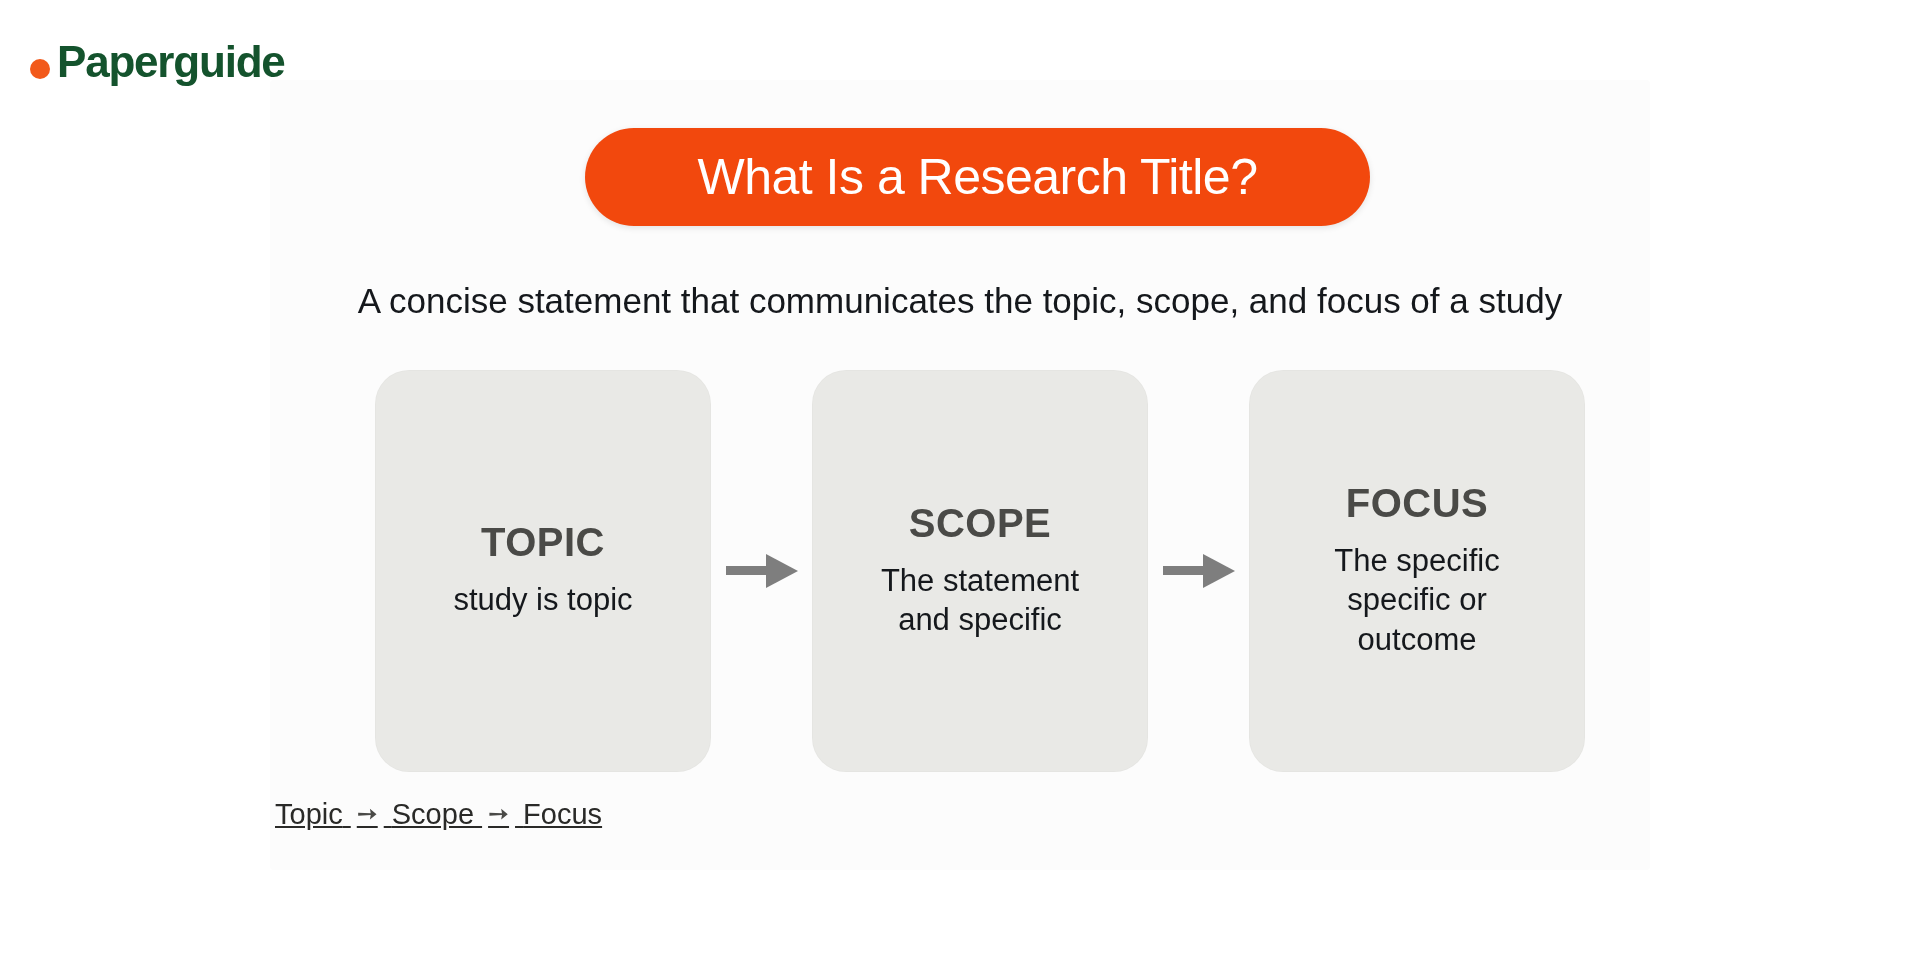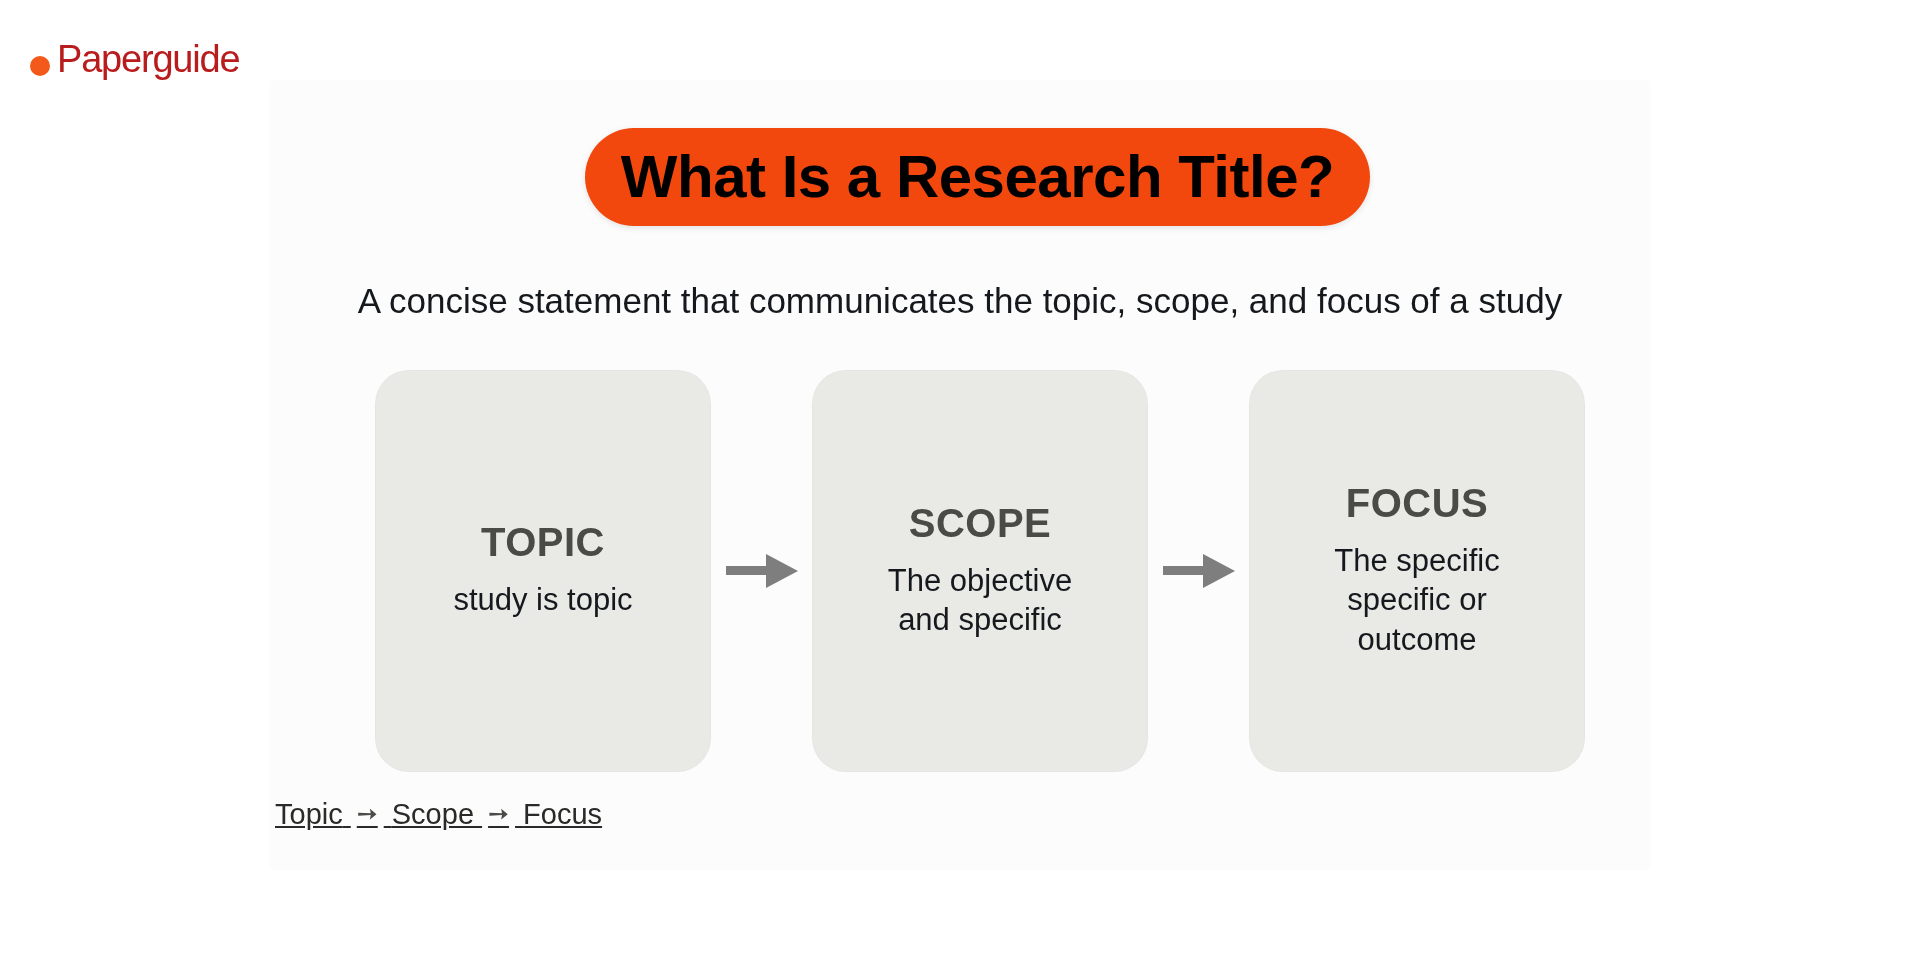--- a/index.html
+++ b/index.html
@@ -25,24 +25,24 @@
     gap: 7px;
   }
   .logo-dot {
     width: 20px;
     height: 20px;
     border-radius: 50%;
     background: #F2591A;
     margin-top: 14px;
   }
   .logo-text {
-    font-size: 38px;
-    font-weight: 400;
+    font-size: 44px;
+    font-weight: 700;
     letter-spacing: -1.2px;
-    color: #b91c1c;
+    color: #14532d;
     line-height: 1;
   }
 
   
   .panel {
     position: absolute;
     left: 270px;
     top: 80px;
     width: 1380px;
     height: 790px;
@@ -58,23 +58,23 @@
     width: 785px;
     height: 98px;
     background: #F2480D;
     border-radius: 49px;
     display: flex;
     align-items: center;
     justify-content: center;
     box-shadow: 0 2px 6px rgba(0,0,0,0.10);
   }
   .title-pill-text {
-    color: #000000;
-    font-size: 60px;
-    font-weight: 700;
+    color: #ffffff;
+    font-size: 50px;
+    font-weight: 400;
     letter-spacing: -0.5px;
     line-height: 1;
     white-space: nowrap;
   }
 
   
   .subtitle {
     position: absolute;
     left: 270px;
     top: 282px;
@@ -185,21 +185,21 @@
   <div class="arrow">
     <svg width="72" height="40" viewBox="0 0 72 40" aria-hidden="true">
       <rect x="0" y="15" width="44" height="9" fill="#7E7E7E"></rect>
       <polygon points="40,3 72,20 40,37" fill="#7E7E7E"></polygon>
     </svg>
   </div>
 
   <div class="card">
     <div class="card-title">SCOPE</div>
     <div class="card-desc">
-      <div>The objective</div>
+      <div>The statement</div>
       <div>and specific</div>
     </div>
   </div>
 
   <div class="arrow">
     <svg width="72" height="40" viewBox="0 0 72 40" aria-hidden="true">
       <rect x="0" y="15" width="44" height="9" fill="#7E7E7E"></rect>
       <polygon points="40,3 72,20 40,37" fill="#7E7E7E"></polygon>
     </svg>
   </div>

